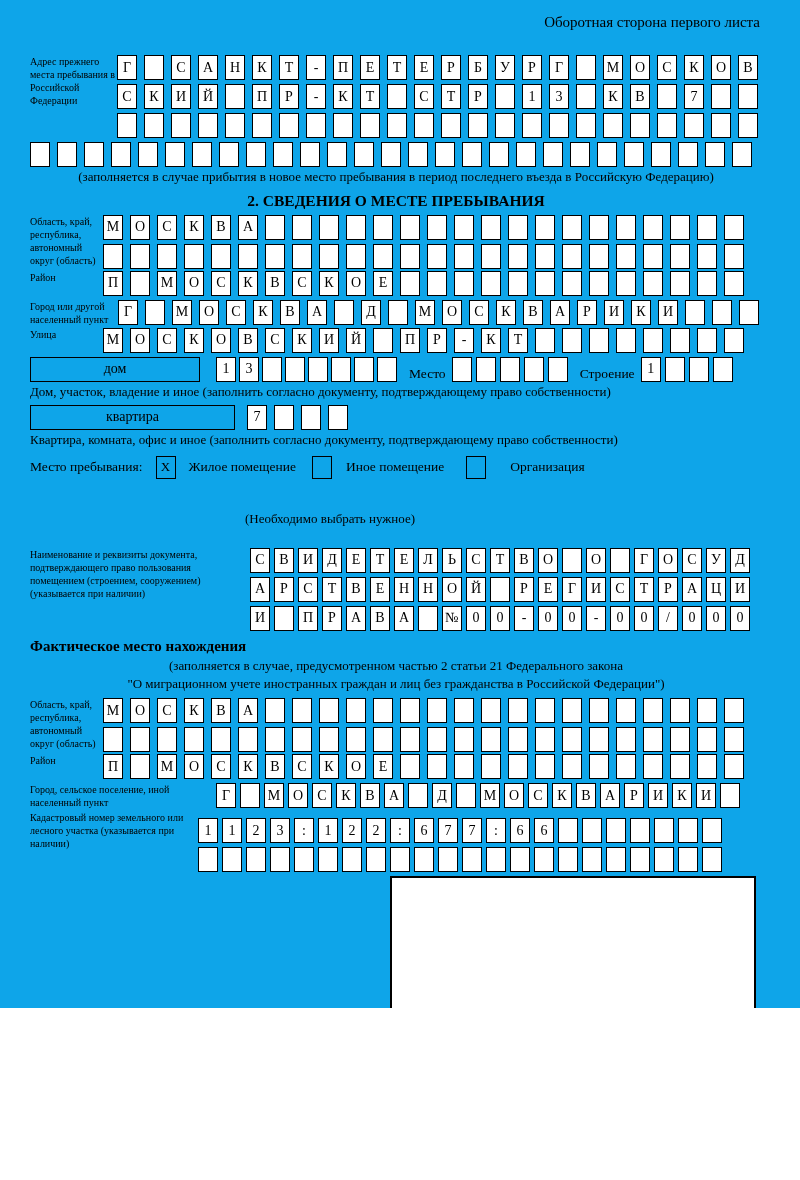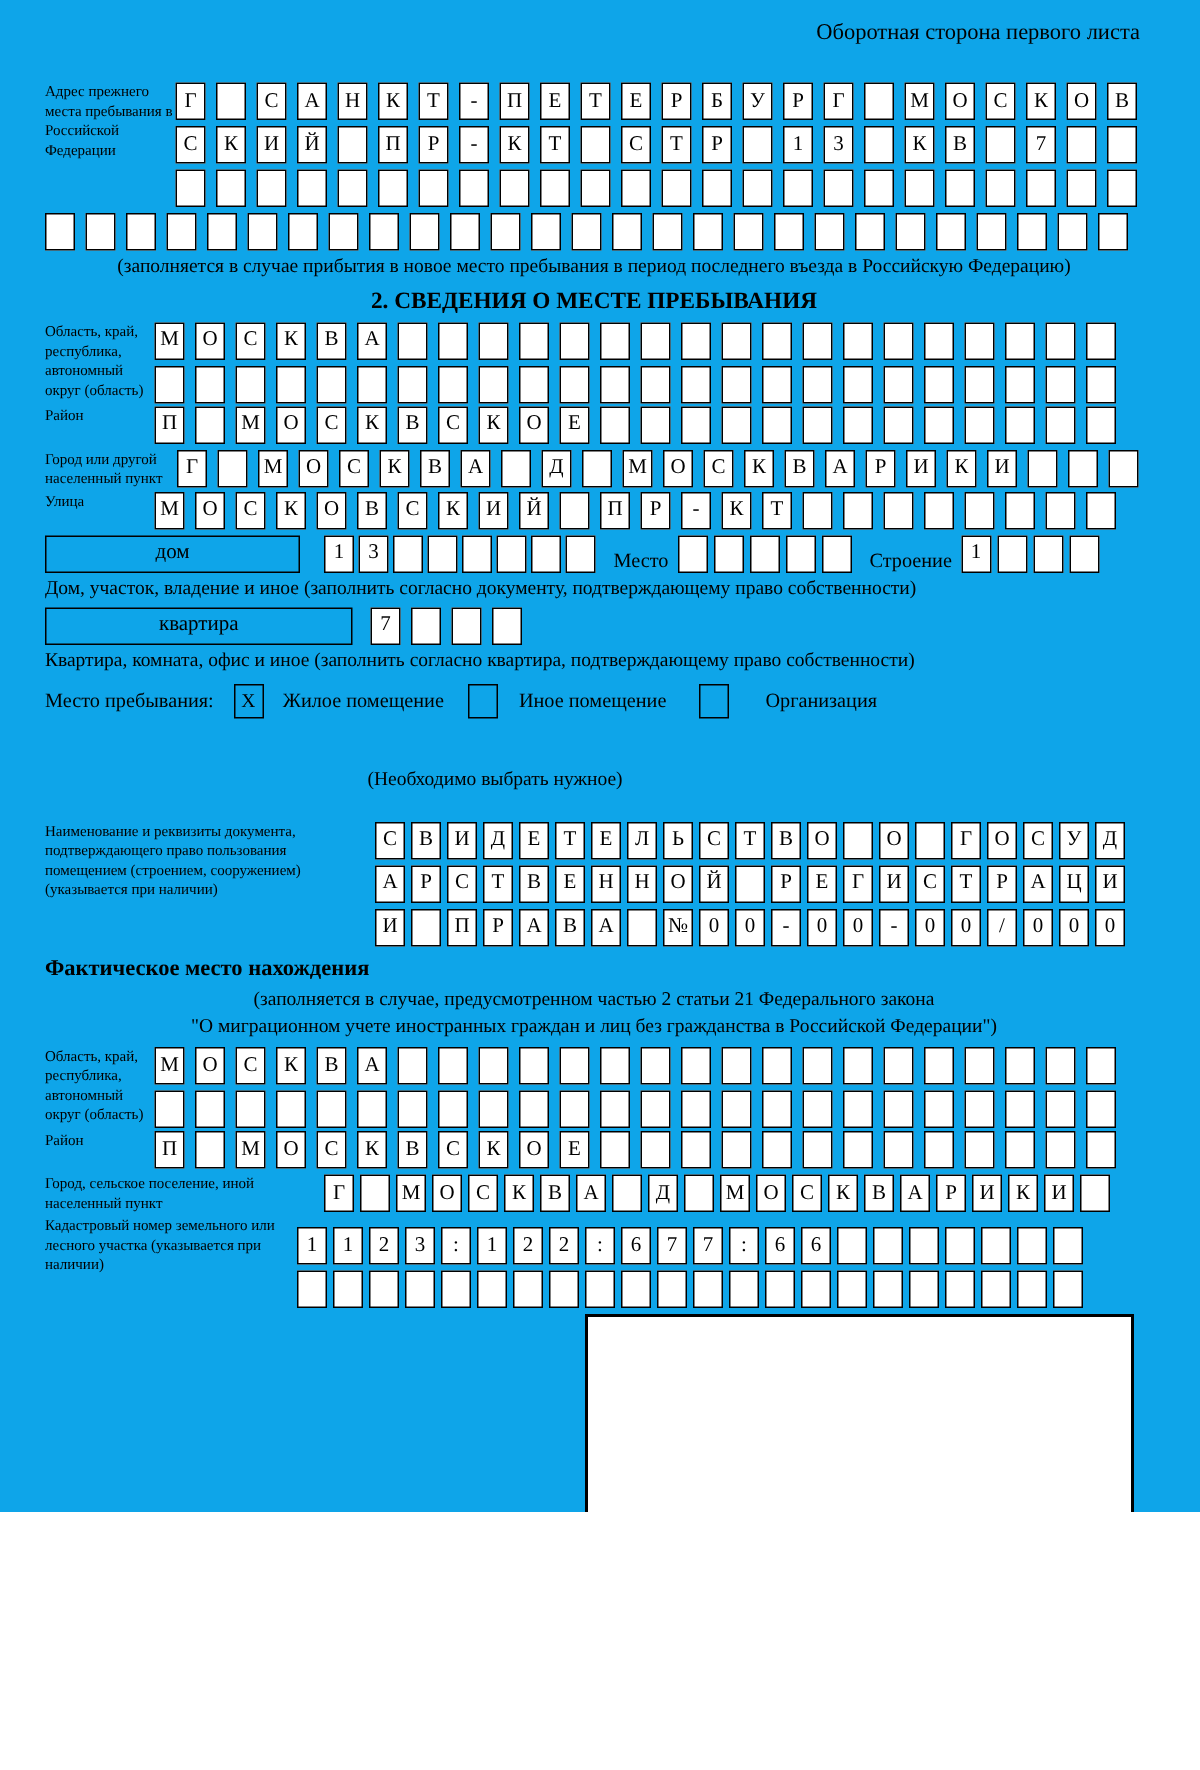--- a/index.html
+++ b/index.html
@@ -345,21 +345,21 @@
 
   <div class="houserow mt4">
     <div class="widebox" style="width:205px">квартира</div>
     <div class="boxrow" style="margin-left:12px">
         <div class="cbox">7</div>
         <div class="cbox"></div>
         <div class="cbox"></div>
         <div class="cbox"></div>
       </div>
   </div>
-  <div class="note">Квартира, комната, офис и иное (заполнить согласно квартира, подтверждающему право собственности)</div>
+  <div class="note">Квартира, комната, офис и иное (заполнить согласно документу, подтверждающему право собственности)</div>
 
   <div class="stayrow">
     <span>Место пребывания:</span>
     <div class="chk" style="margin-left:13px">X</div>
     <span style="margin-left:13px">Жилое помещение</span>
     <div class="chk" style="margin-left:16px"></div>
     <span style="margin-left:14px">Иное помещение</span>
     <div class="chk" style="margin-left:22px"></div>
     <span style="margin-left:24px">Организация</span>
   </div>

